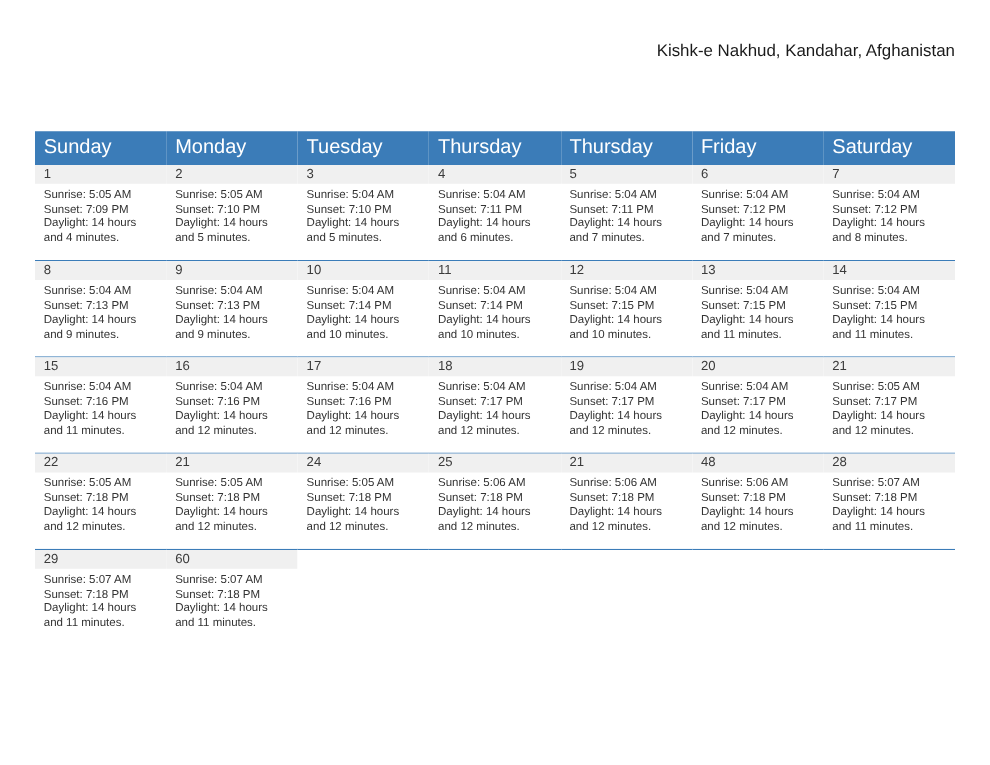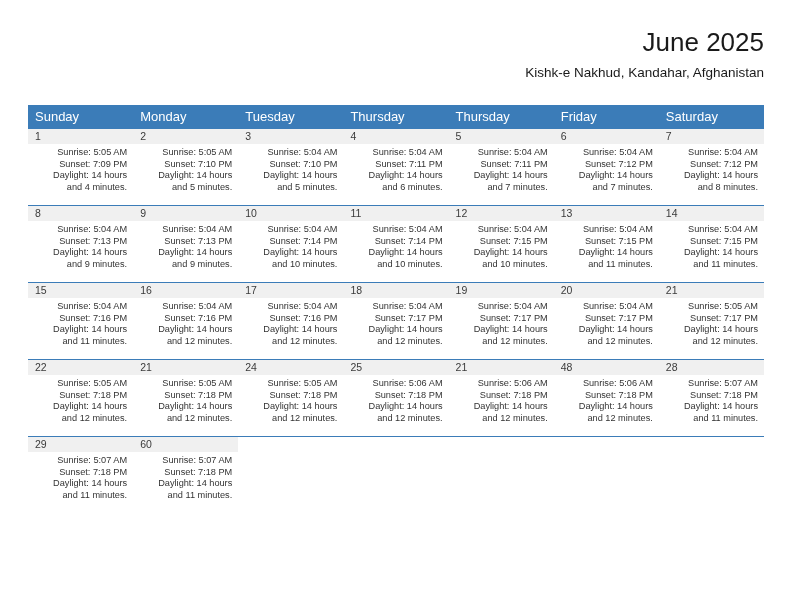--- a/index.html
+++ b/index.html
@@ -93,21 +93,21 @@
     position: absolute;
     left: 28px;
     top: 105px;
     width: 736px;
     border-collapse: collapse;
     table-layout: fixed;
   }
   .calendar th {
     background: #3b7cb8;
     color: #ffffff;
-    font-size: 13px;
+    font-size: 16px;
     font-weight: 400;
     text-align: left;
     padding: 4px 0 5px 7px;
     height: 13px;
     border: none;
   }
   .calendar td {
     vertical-align: top;
     padding: 0;
     border: none;
@@ -136,39 +136,37 @@
     top: 0px;
     font-size: 10.5px;
     color: #3a3a3a;
     line-height: 15px;
   }
   .details {
     padding: 3px 6px 0 7px;
     font-size: 9.2px;
     line-height: 11.6px;
     color: #333333;
-    text-align: right;
   }
   .details div {
     white-space: nowrap;
   }
   .empty {
     background: #ffffff;
   }
 </style>
 </head>
 <body>
 
 <div class="page">
 
   <div class="header">
 
 
     <div class="title-block">
-      <div class="cal-title">June 2025</div>
       <div class="cal-subtitle">Kishk-e Nakhud, Kandahar, Afghanistan</div>
     </div>
 
   </div>
 
   <table class="calendar">
     <thead>
       <tr>
         <th>Sunday</th>
         <th>Monday</th>

